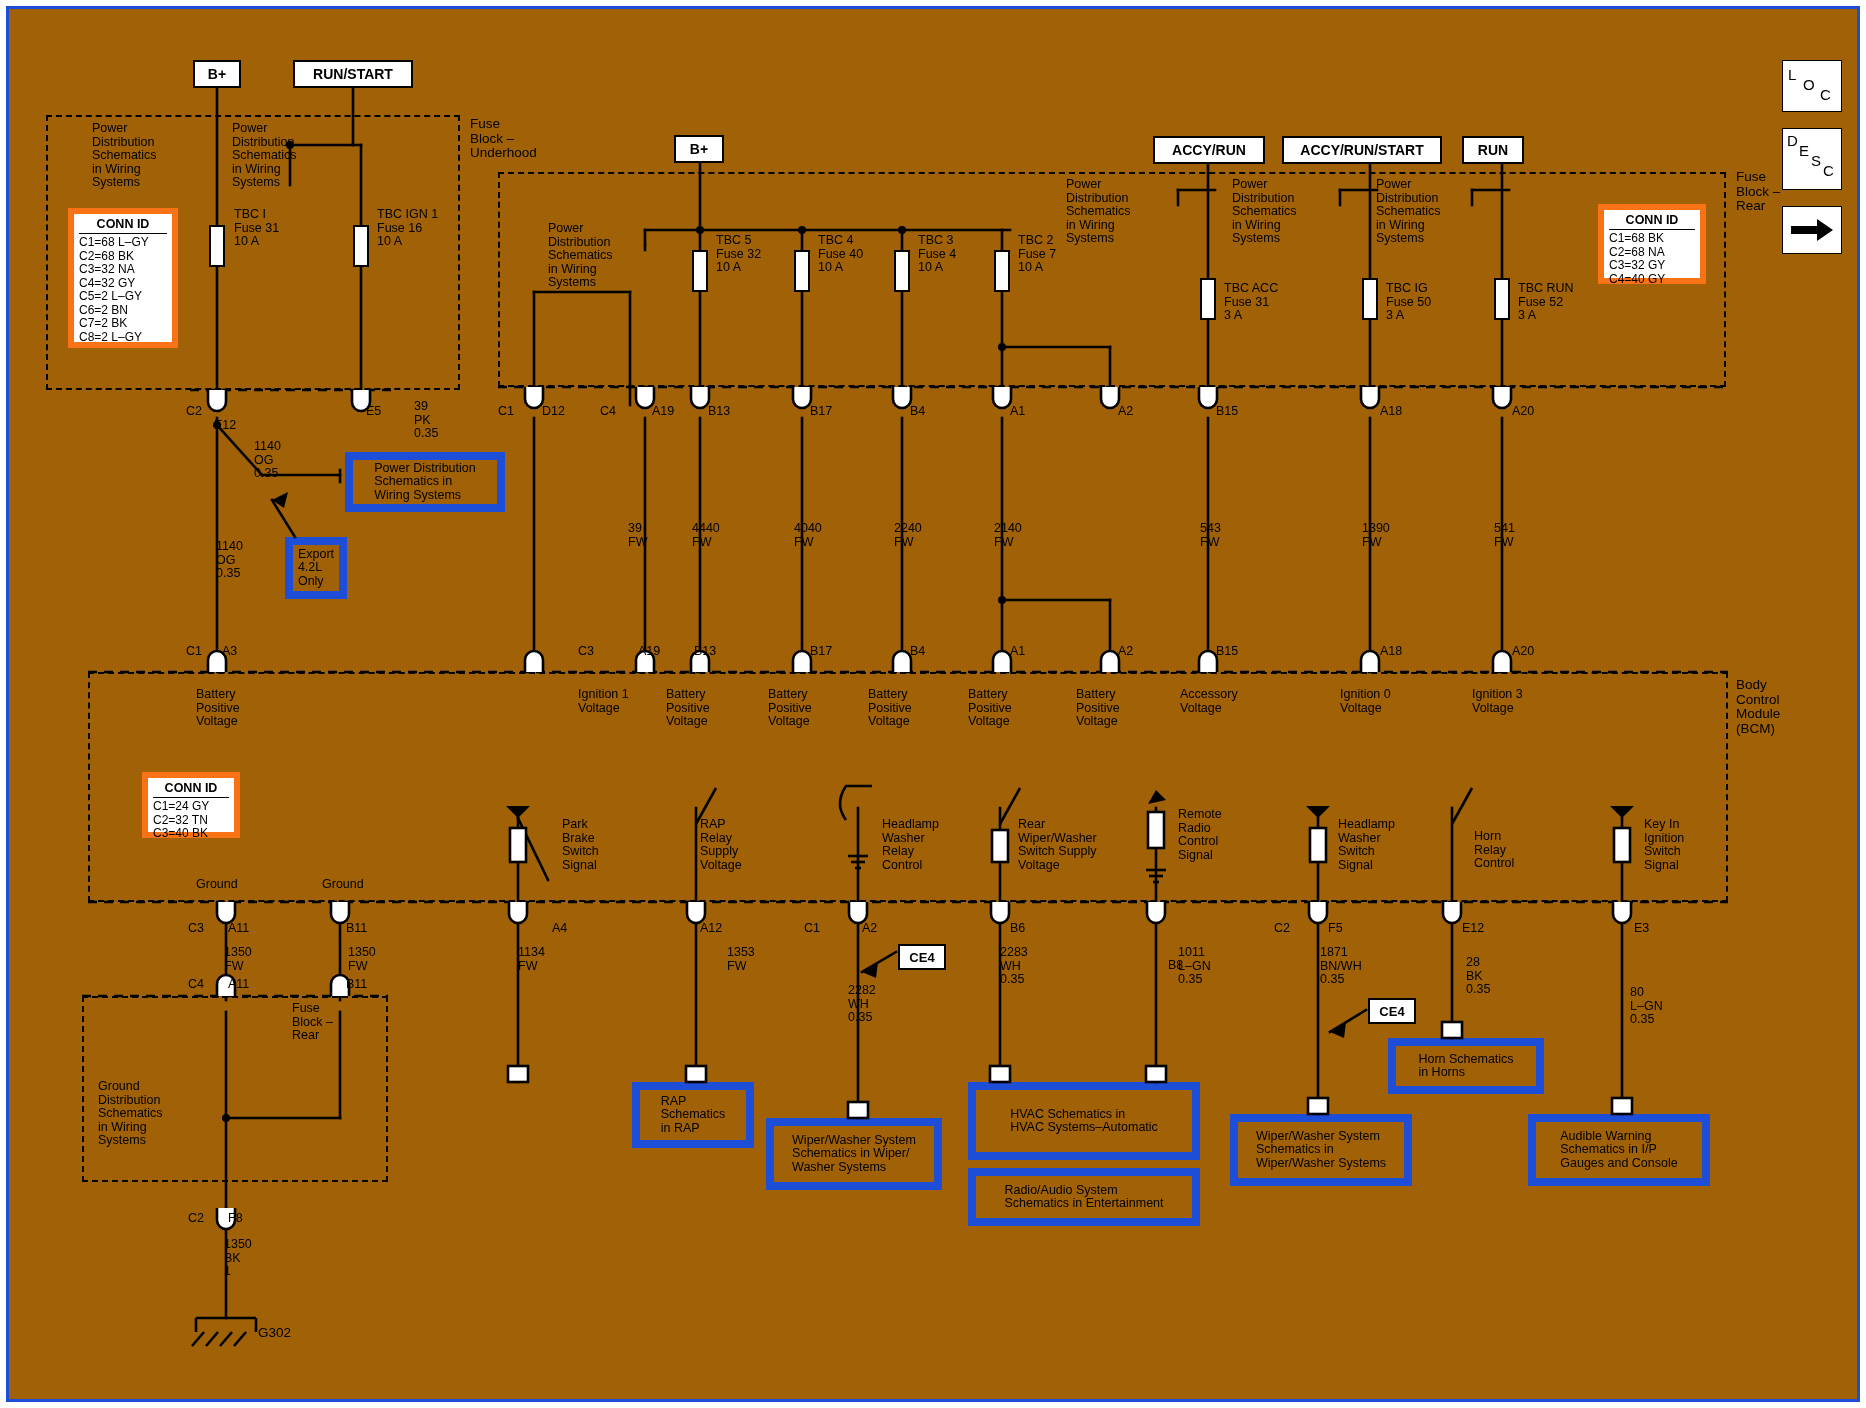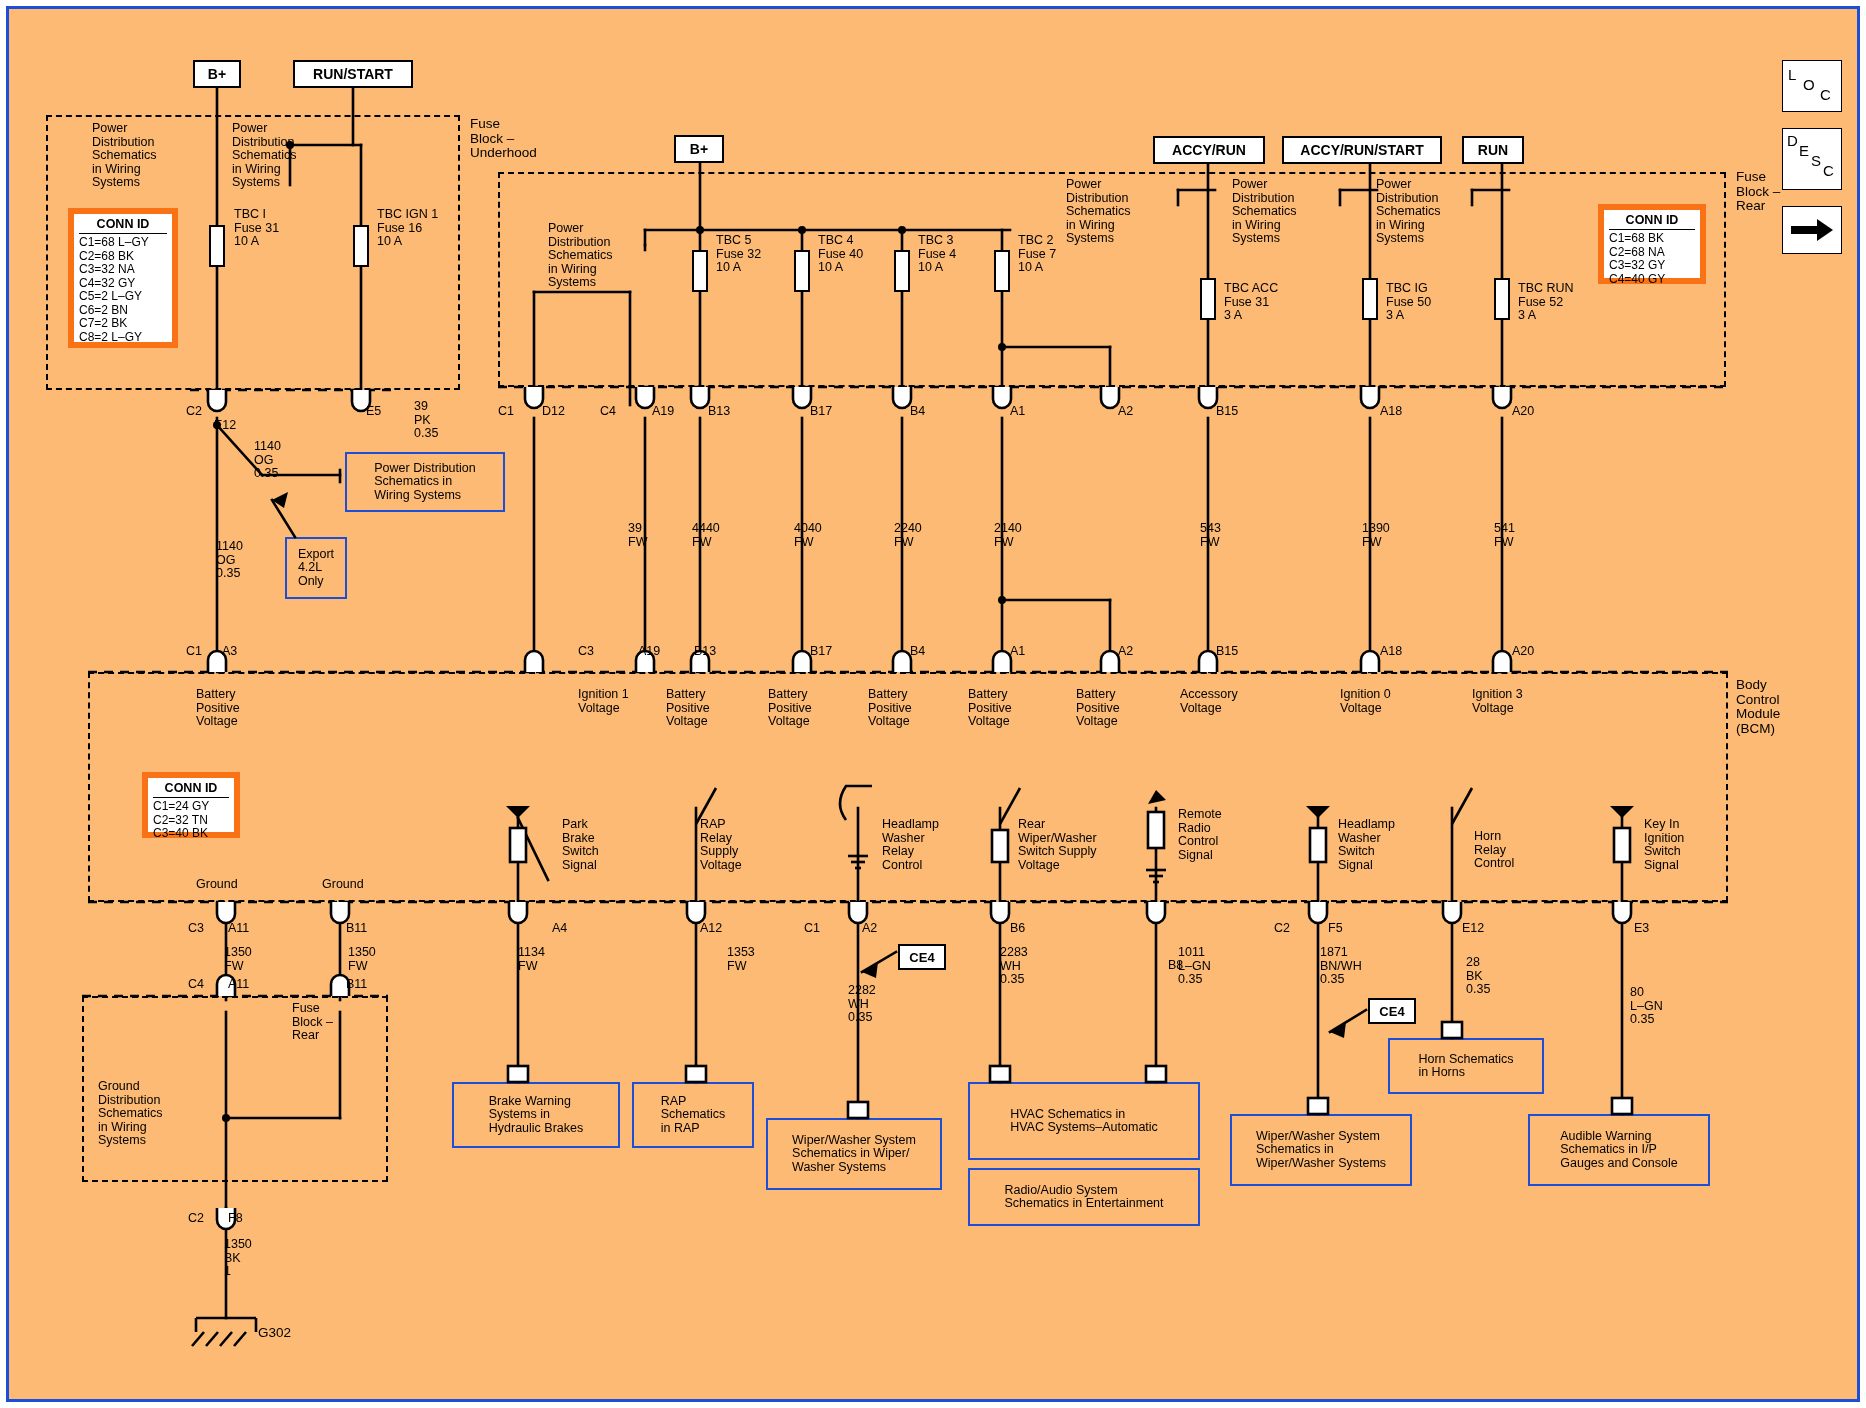--- a/index.html
+++ b/index.html
@@ -2,21 +2,21 @@
 <html><head>
 <meta charset="utf-8">
 <style>
   html,body{margin:0;padding:0;background:#fff;}
   body{width:1866px;height:1408px;position:relative;font-family:"Liberation Sans",sans-serif;color:#000;}
   #sheet{position:absolute;left:0;top:0;width:1866px;height:1408px;}
   .abs{position:absolute;}
   .txt{font-size:13.5px;line-height:14.5px;white-space:pre;letter-spacing:0px;}
   .txt.s12{font-size:12.5px;line-height:13.5px;}
   .txt.s15{font-size:15px;line-height:16px;}
-  .box{position:absolute;border:2px solid #1d4ed8;background:#fdba74;box-sizing:border-box;}
+  .box{position:absolute;border:8px solid #1d4ed8;background:#a16207;box-sizing:border-box;}
   .boxthin{position:absolute;border:1.5px solid #000;background:#fff;box-sizing:border-box;}
   .lbl{position:absolute;border:2.5px solid #000;background:#fff;box-sizing:border-box;display:flex;align-items:center;justify-content:center;font-size:14px;font-weight:bold;}
   .dashbox{position:absolute;border:2.5px dashed #000;box-sizing:border-box;}
   .fuse{position:absolute;border:2.5px solid #000;background:#fff;box-sizing:border-box;}
   .center{display:flex;align-items:center;justify-content:center;text-align:center;}
   .conn{position:absolute;border:6px solid #f97316;background:#fff;box-sizing:border-box;padding:3px 5px;}
   .connhdr{font-size:12.5px;font-weight:bold;text-align:center;border-bottom:1.5px solid #000;padding-bottom:2px;margin-bottom:2px;}
   .connline{font-size:12px;line-height:13.5px;white-space:pre;}
   svg.ov{position:absolute;left:0;top:0;width:1866px;height:1408px;overflow:visible;pointer-events:none;}
 </style>
@@ -204,25 +204,20 @@
 Only</div>
   </div>
 
   <div class="lbl" style="left:898px;top:944px;width:48px;height:26px;font-size:13px;">
       <span>CE4</span>
     </div>
   <div class="lbl" style="left:1368px;top:998px;width:48px;height:26px;font-size:13px;">
       <span>CE4</span>
     </div>
 
-  <div class="box center" style="left:452px;top:1082px;width:168px;height:66px;">
-    <div class="txt s12" style="text-align:left;">Brake Warning
-Systems in
-Hydraulic Brakes</div>
-  </div>
   <div class="box center" style="left:632px;top:1082px;width:122px;height:66px;">
     <div class="txt s12" style="text-align:left;">RAP
 Schematics
 in RAP</div>
   </div>
   <div class="box center" style="left:766px;top:1118px;width:176px;height:72px;">
     <div class="txt s12" style="text-align:left;">Wiper/Washer System
 Schematics in Wiper/
 Washer Systems</div>
   </div>

